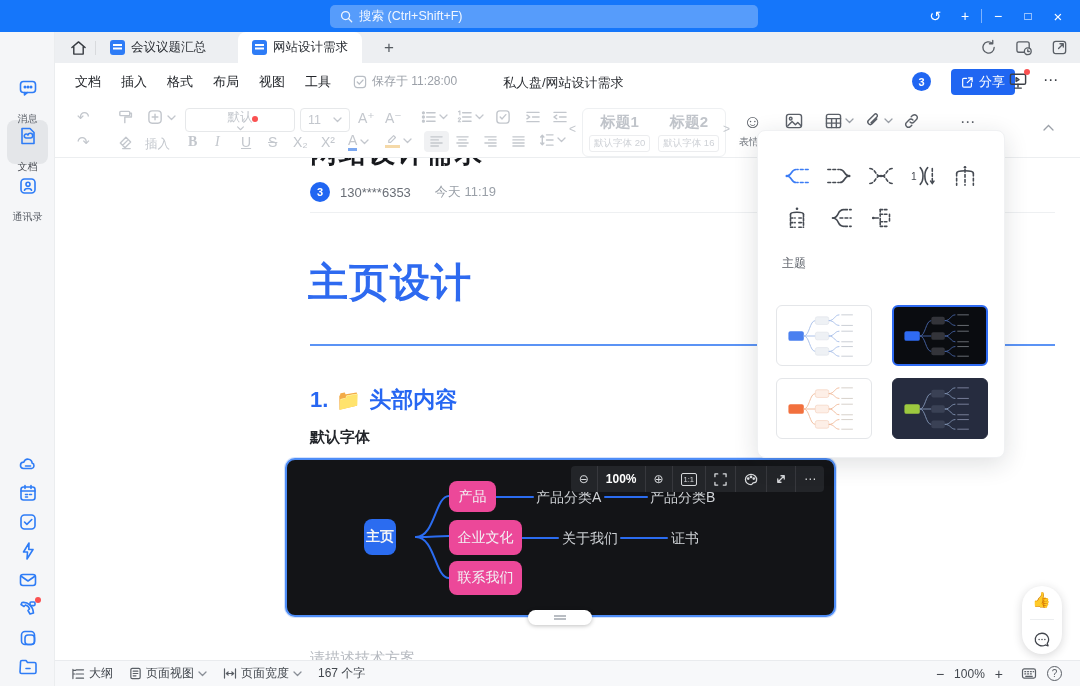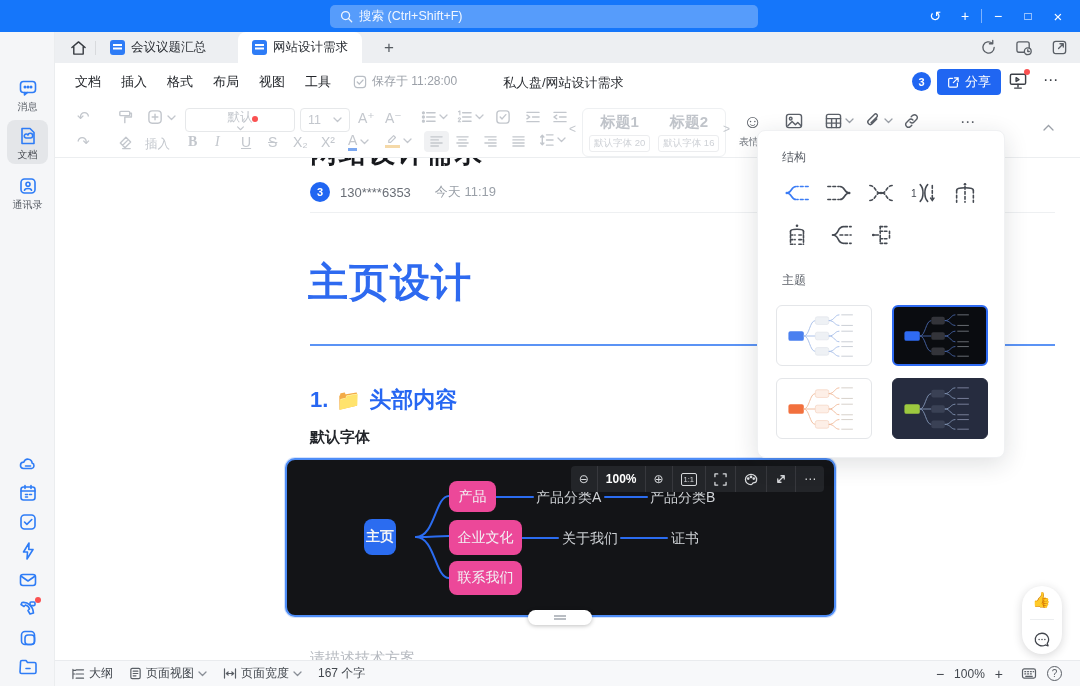--- a/index.html
+++ b/index.html
@@ -10,40 +10,40 @@
   svg { display:block; }
 
   
   .topbar { left:0; top:0; width:1080px; height:32px; background:#1576fa; z-index:70; }
   .searchbox { left:330px; top:5px; width:428px; height:23px; background:rgba(255,255,255,.28); border-radius:5px; color:rgba(255,255,255,.92); font-size:12.5px; display:flex; align-items:center; padding:0 10px; gap:6px; }
   .winbtn { color:#fff; font-size:14px; width:28px; text-align:center; cursor:default; }
   .topdiv { width:1px; height:14px; background:rgba(255,255,255,.45); }
 
   
   .sidebar { left:0; top:32px; width:55px; bottom:0; background:#f5f6f8; border-right:1px solid #ebedef; z-index:65; }
-  .side-item { width:55px; display:flex; flex-direction:column; align-items:center; gap:2px; color:#2e7cf6; }
+  .side-item { width:55px; display:flex; flex-direction:column; align-items:center; gap:14px; color:#2e7cf6; }
   .side-item .lbl { font-size:10px; color:#595e66; }
   .side-sel { position:absolute; left:7px; width:41px; height:44px; background:#e4e6e9; border-radius:8px; }
   .sicon { stroke:#2e7cf6; fill:none; stroke-width:1.6; stroke-linecap:round; stroke-linejoin:round; }
 
   
   .tabbar { left:55px; top:32px; width:1025px; height:31px; background:#edeff2; z-index:60; }
   .tab { height:31px; display:flex; align-items:center; gap:6px; padding:0 14px; font-size:12.5px; color:#2b2f35; }
   .tab.active { background:#fff; border-radius:8px 8px 0 0; }
   .docicon { width:15px; height:15px; background:#2e7cf6; border-radius:3px; position:relative; flex:0 0 auto; }
   .docicon:before { content:""; position:absolute; left:3px; top:4px; width:9px; height:1.5px; background:#fff; box-shadow:0 3.5px 0 #fff; }
   .gicon { stroke:#5a5f66; fill:none; stroke-width:1.4; stroke-linecap:round; stroke-linejoin:round; }
 
   
   .menubar { left:55px; top:63px; width:1025px; height:37px; background:#fff; }
   .menu-item { font-size:13px; color:#23262b; padding:4px 6px; }
   .savetxt { font-size:12px; color:#9ba0a8; }
   .crumb { font-size:13px; color:#2b2e33; }
   .collab { width:19px; height:19px; border-radius:50%; background:#2066f2; color:#fff; font-size:11px; font-weight:bold; display:flex; align-items:center; justify-content:center; }
-  .sharebtn { background:#2066f2; color:#fff; font-size:13px; height:26px; border-radius:4px; display:flex; align-items:center; gap:5px; padding:0 10px; border:none; }
+  .sharebtn { background:#2066f2; color:#fff; font-size:13px; height:26px; border-radius:4px; display:flex; align-items:center; gap:5px; padding:0 10px; border:none;margin-left:14px; }
   .reddot { position:absolute; width:6px; height:6px; background:#fa5151; border-radius:50%; }
 
   
   .toolbar { left:55px; top:100px; width:1025px; height:58px; background:#fff; border-bottom:1px solid #eceef0; }
   .dim { color:#c3c7cd; }
   .t-ic { display:flex; align-items:center; justify-content:center; color:inherit; }
   .tsvg { stroke:currentColor; fill:none; stroke-width:1.5; stroke-linecap:round; stroke-linejoin:round; }
   .selbox { border:1px solid #e6e8ea; border-radius:4px; height:24px; display:flex; align-items:center; justify-content:space-between; padding:0 7px; font-size:12.5px; color:#c3c7cd; }
   .chev { width:9px; height:6px; }
   .chev path { stroke:currentColor; fill:none; stroke-width:1.3; stroke-linecap:round; stroke-linejoin:round; }
@@ -548,21 +548,20 @@
       </div>
   </div>
 </div>
 <div class="ab handle">
     <i></i>
   </div>
 
 <div class="ab" style="left:310px; top:649px; font-size:15px; color:#b6bac0;">请描述技术方案</div>
 
 <div class="ab panel">
-  <div class="cap">结构</div>
   <div class="flex" style="margin-top:12px; gap:13px;">
     <div class="sticon sel">
       <svg width="26" height="26" viewBox="0 0 28 28">
           <path d="M26 7 H14" stroke-dasharray="3 2.4"></path>
           <path d="M26 21 H14" stroke-dasharray="3 2.4"></path>
           <path d="M13 7 C7 7 9 14 3 14"></path>
           <path d="M13 21 C7 21 9 14 3 14"></path>
           <circle cx="3" cy="14" r="1.4" fill="#3b7cf5" stroke="none"></circle>
         </svg>
     </div>

